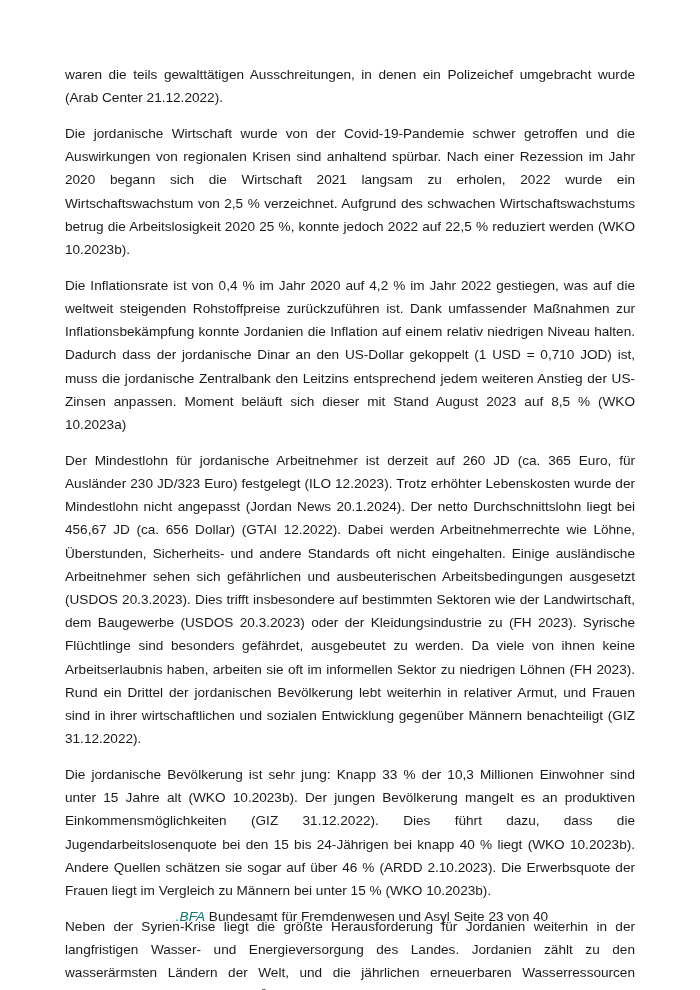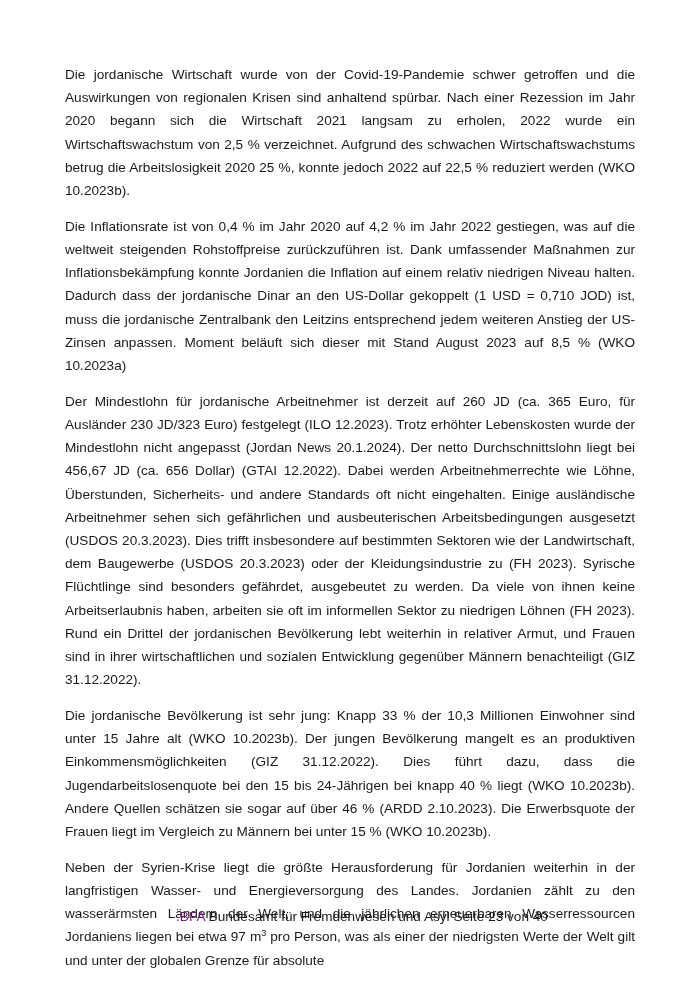--- a/index.html
+++ b/index.html
@@ -24,26 +24,27 @@
     .footer {
       position: absolute;
       left: 0; right: 0;
       top: 909px;
       text-align: center;
       font-family: "Liberation Sans", sans-serif;
       font-size: 13.6px;
       color: #1a1a1a;
       padding-left: 24px;
     }
-    .footer .brand { color: #701a75; }
+    .footer .brand { color: #0f766e; font-style: italic; }
   </style>
 </head>
 <body>
 
 <div class="page">
+  <p>waren die teils gewalttätigen Ausschreitungen, in denen ein Polizeichef umgebracht wurde (Arab Center 21.12.2022).</p>
   <p>Die jordanische Wirtschaft wurde von der Covid-19-Pandemie schwer getroffen und die Auswirkungen von regionalen Krisen sind anhaltend spürbar. Nach einer Rezession im Jahr 2020 begann sich die Wirtschaft 2021 langsam zu erholen, 2022 wurde ein Wirtschaftswachstum von 2,5 % verzeichnet. Aufgrund des schwachen Wirtschaftswachstums betrug die Arbeitslosigkeit 2020 25 %, konnte jedoch 2022 auf 22,5 % reduziert werden (WKO 10.2023b).</p>
   <p>Die Inflationsrate ist von 0,4 % im Jahr 2020 auf 4,2 % im Jahr 2022 gestiegen, was auf die weltweit steigenden Rohstoffpreise zurückzuführen ist. Dank umfassender Maßnahmen zur Inflationsbekämpfung konnte Jordanien die Inflation auf einem relativ niedrigen Niveau halten. Dadurch dass der jordanische Dinar an den US-Dollar gekoppelt (1 USD = 0,710 JOD) ist, muss die jordanische Zentralbank den Leitzins entsprechend jedem weiteren Anstieg der US-Zinsen anpassen. Moment beläuft sich dieser mit Stand August 2023 auf 8,5 % (WKO 10.2023a)</p>
   <p>Der Mindestlohn für jordanische Arbeitnehmer ist derzeit auf 260 JD (ca. 365 Euro, für Ausländer 230 JD/323 Euro) festgelegt (ILO 12.2023). Trotz erhöhter Lebenskosten wurde der Mindestlohn nicht angepasst (Jordan News 20.1.2024). Der netto Durchschnittslohn liegt bei 456,67 JD (ca. 656 Dollar) (GTAI 12.2022). Dabei werden Arbeitnehmerrechte wie Löhne, Überstunden, Sicherheits- und andere Standards oft nicht eingehalten. Einige ausländische Arbeitnehmer sehen sich gefährlichen und ausbeuterischen Arbeitsbedingungen ausgesetzt (USDOS 20.3.2023). Dies trifft insbesondere auf bestimmten Sektoren wie der Landwirtschaft, dem Baugewerbe (USDOS 20.3.2023) oder der Kleidungsindustrie zu (FH 2023). Syrische Flüchtlinge sind besonders gefährdet, ausgebeutet zu werden. Da viele von ihnen keine Arbeitserlaubnis haben, arbeiten sie oft im informellen Sektor zu niedrigen Löhnen (FH 2023). Rund ein Drittel der jordanischen Bevölkerung lebt weiterhin in relativer Armut, und Frauen sind in ihrer wirtschaftlichen und sozialen Entwicklung gegenüber Männern benachteiligt (GIZ 31.12.2022).</p>
   <p>Die jordanische Bevölkerung ist sehr jung: Knapp 33 % der 10,3 Millionen Einwohner sind unter 15 Jahre alt (WKO 10.2023b). Der jungen Bevölkerung mangelt es an produktiven Einkommensmöglichkeiten (GIZ 31.12.2022). Dies führt dazu, dass die Jugendarbeitslosenquote bei den 15 bis 24-Jährigen bei knapp 40 % liegt (WKO 10.2023b). Andere Quellen schätzen sie sogar auf über 46 % (ARDD 2.10.2023). Die Erwerbsquote der Frauen liegt im Vergleich zu Männern bei unter 15 % (WKO 10.2023b).</p>
   <p class="last"><span>Neben der Syrien-Krise liegt die größte Herausforderung für Jordanien weiterhin in der langfristigen Wasser- und Energieversorgung des Landes. Jordanien zählt zu den wasserärmsten Ländern der Welt, und die jährlichen erneuerbaren Wasserressourcen Jordaniens liegen bei etwa 97 m</span><sup>3</sup><span> pro Person, was als einer der niedrigsten Werte der Welt gilt und unter der globalen Grenze für absolute</span></p>
 </div>
 
 <div class="footer">
   <span class="brand">.BFA</span><span> Bundesamt für Fremdenwesen und Asyl Seite 23 von 40</span>
 </div>

